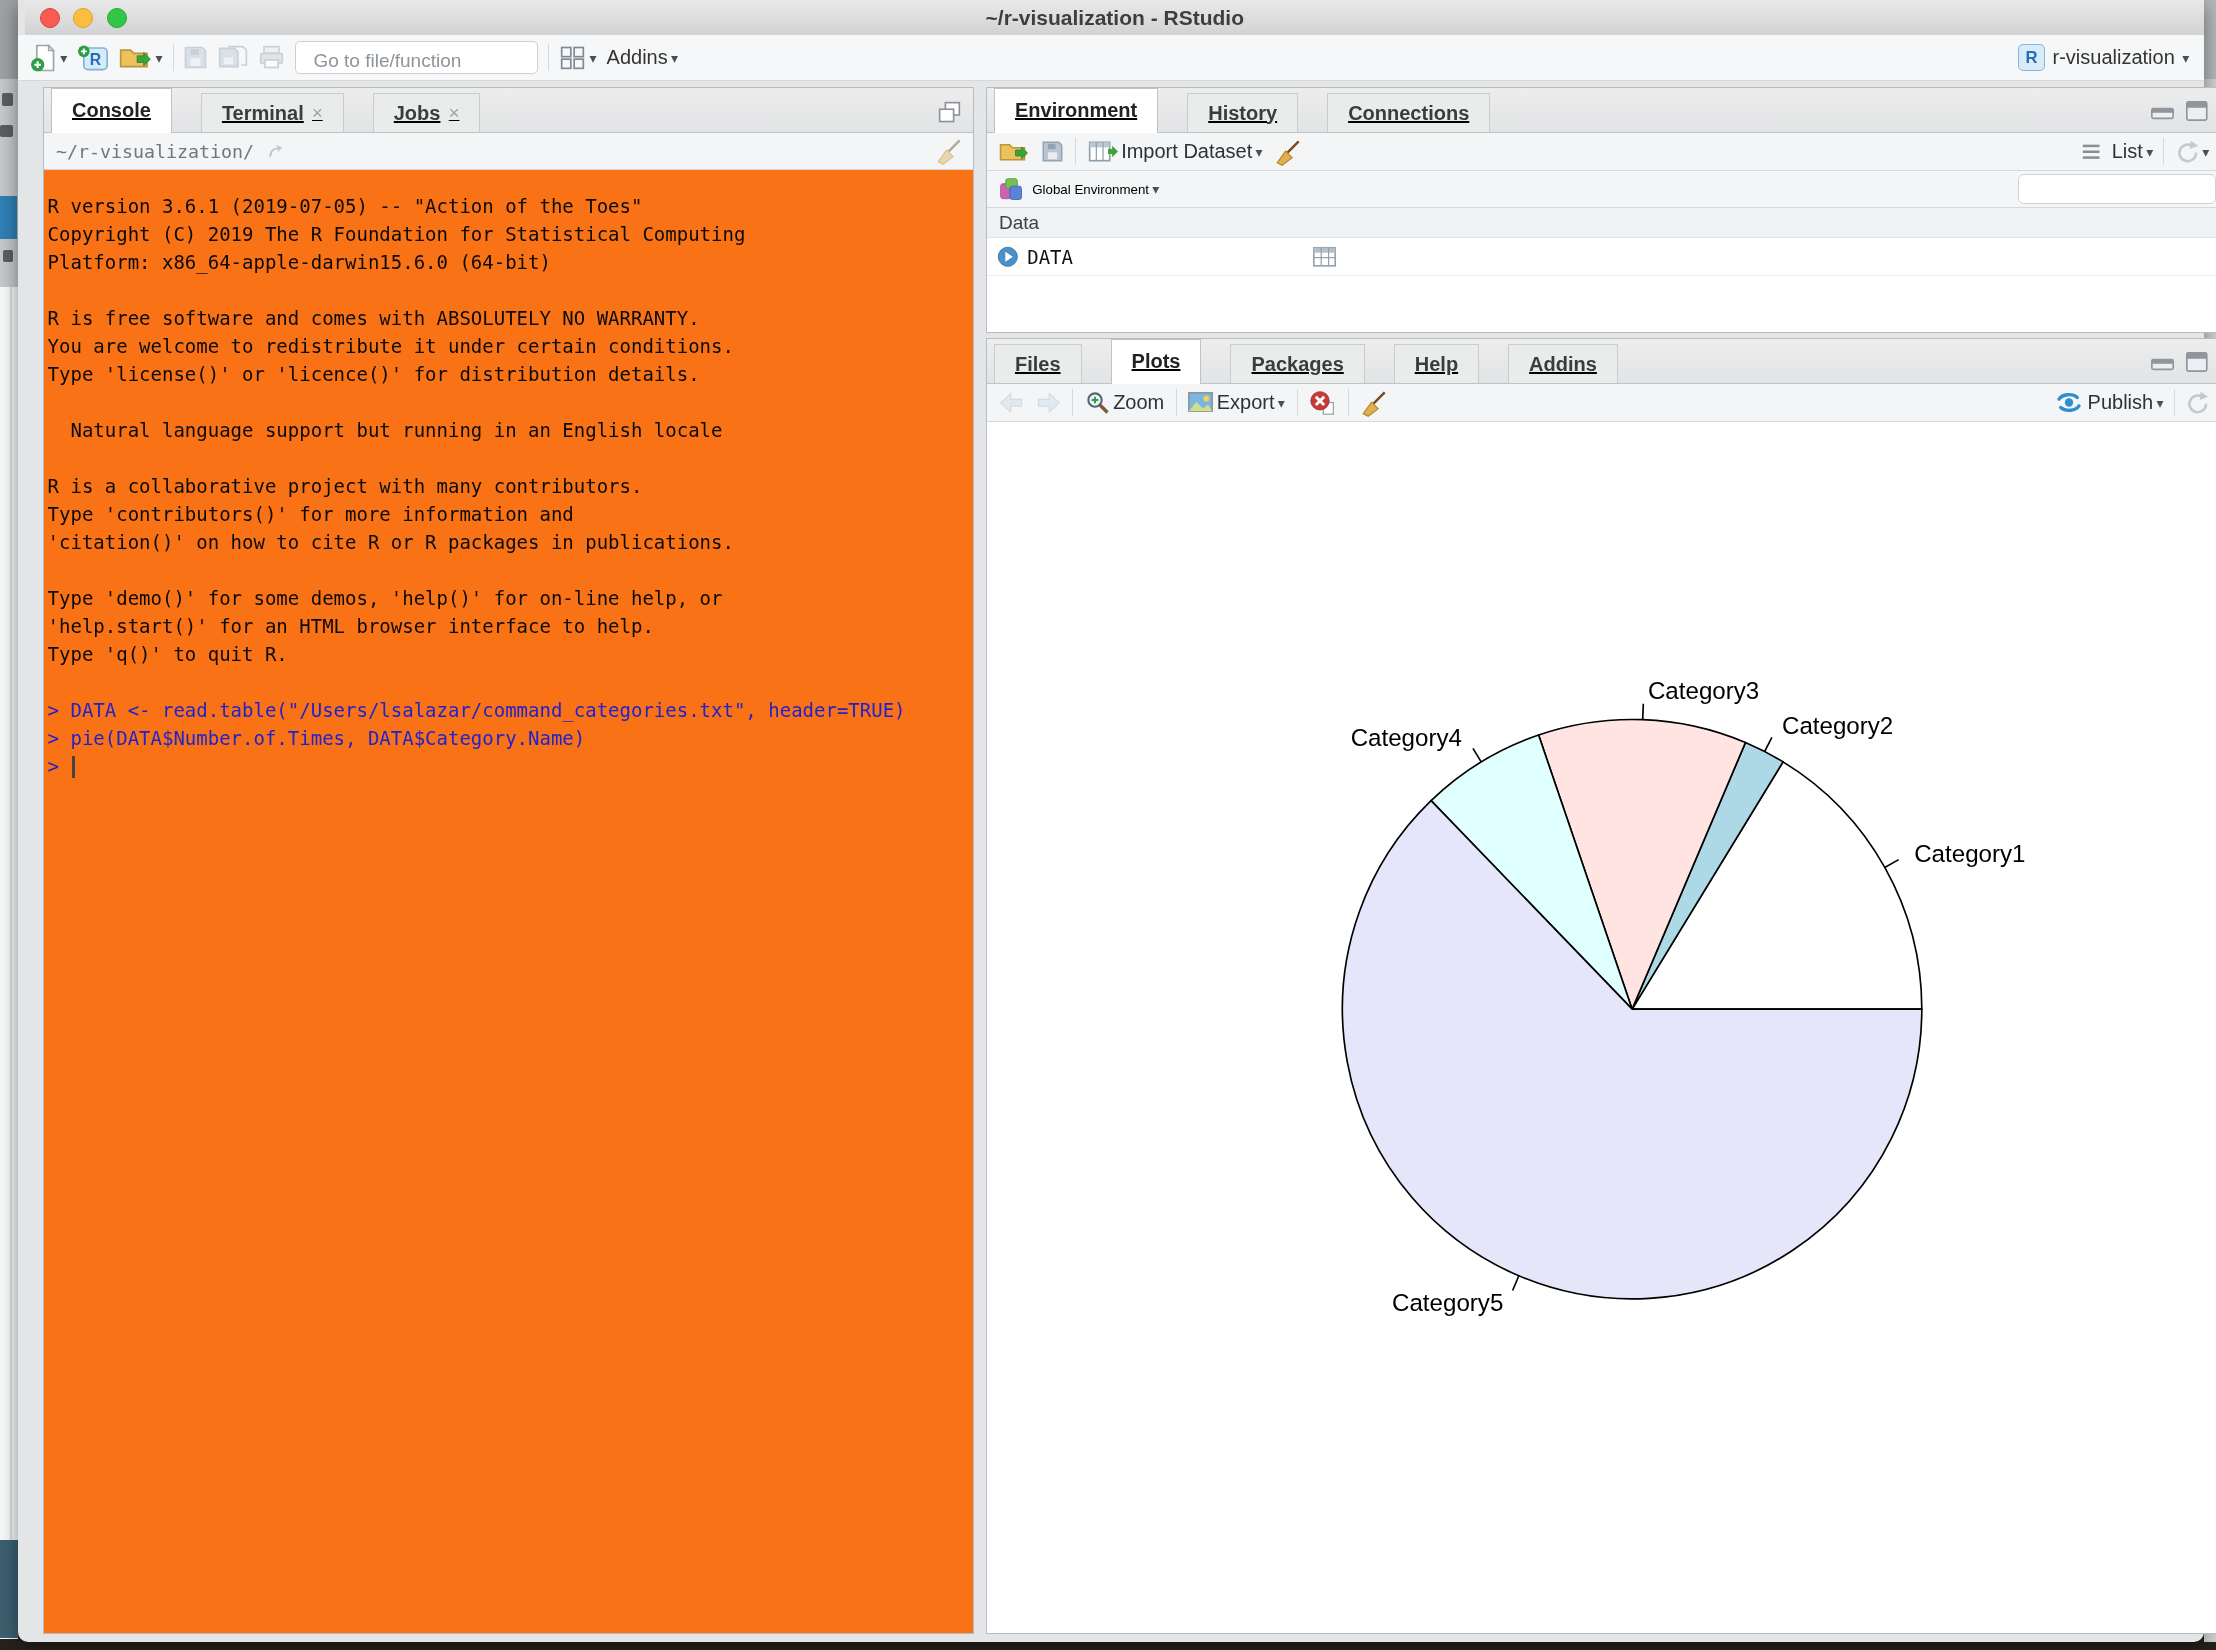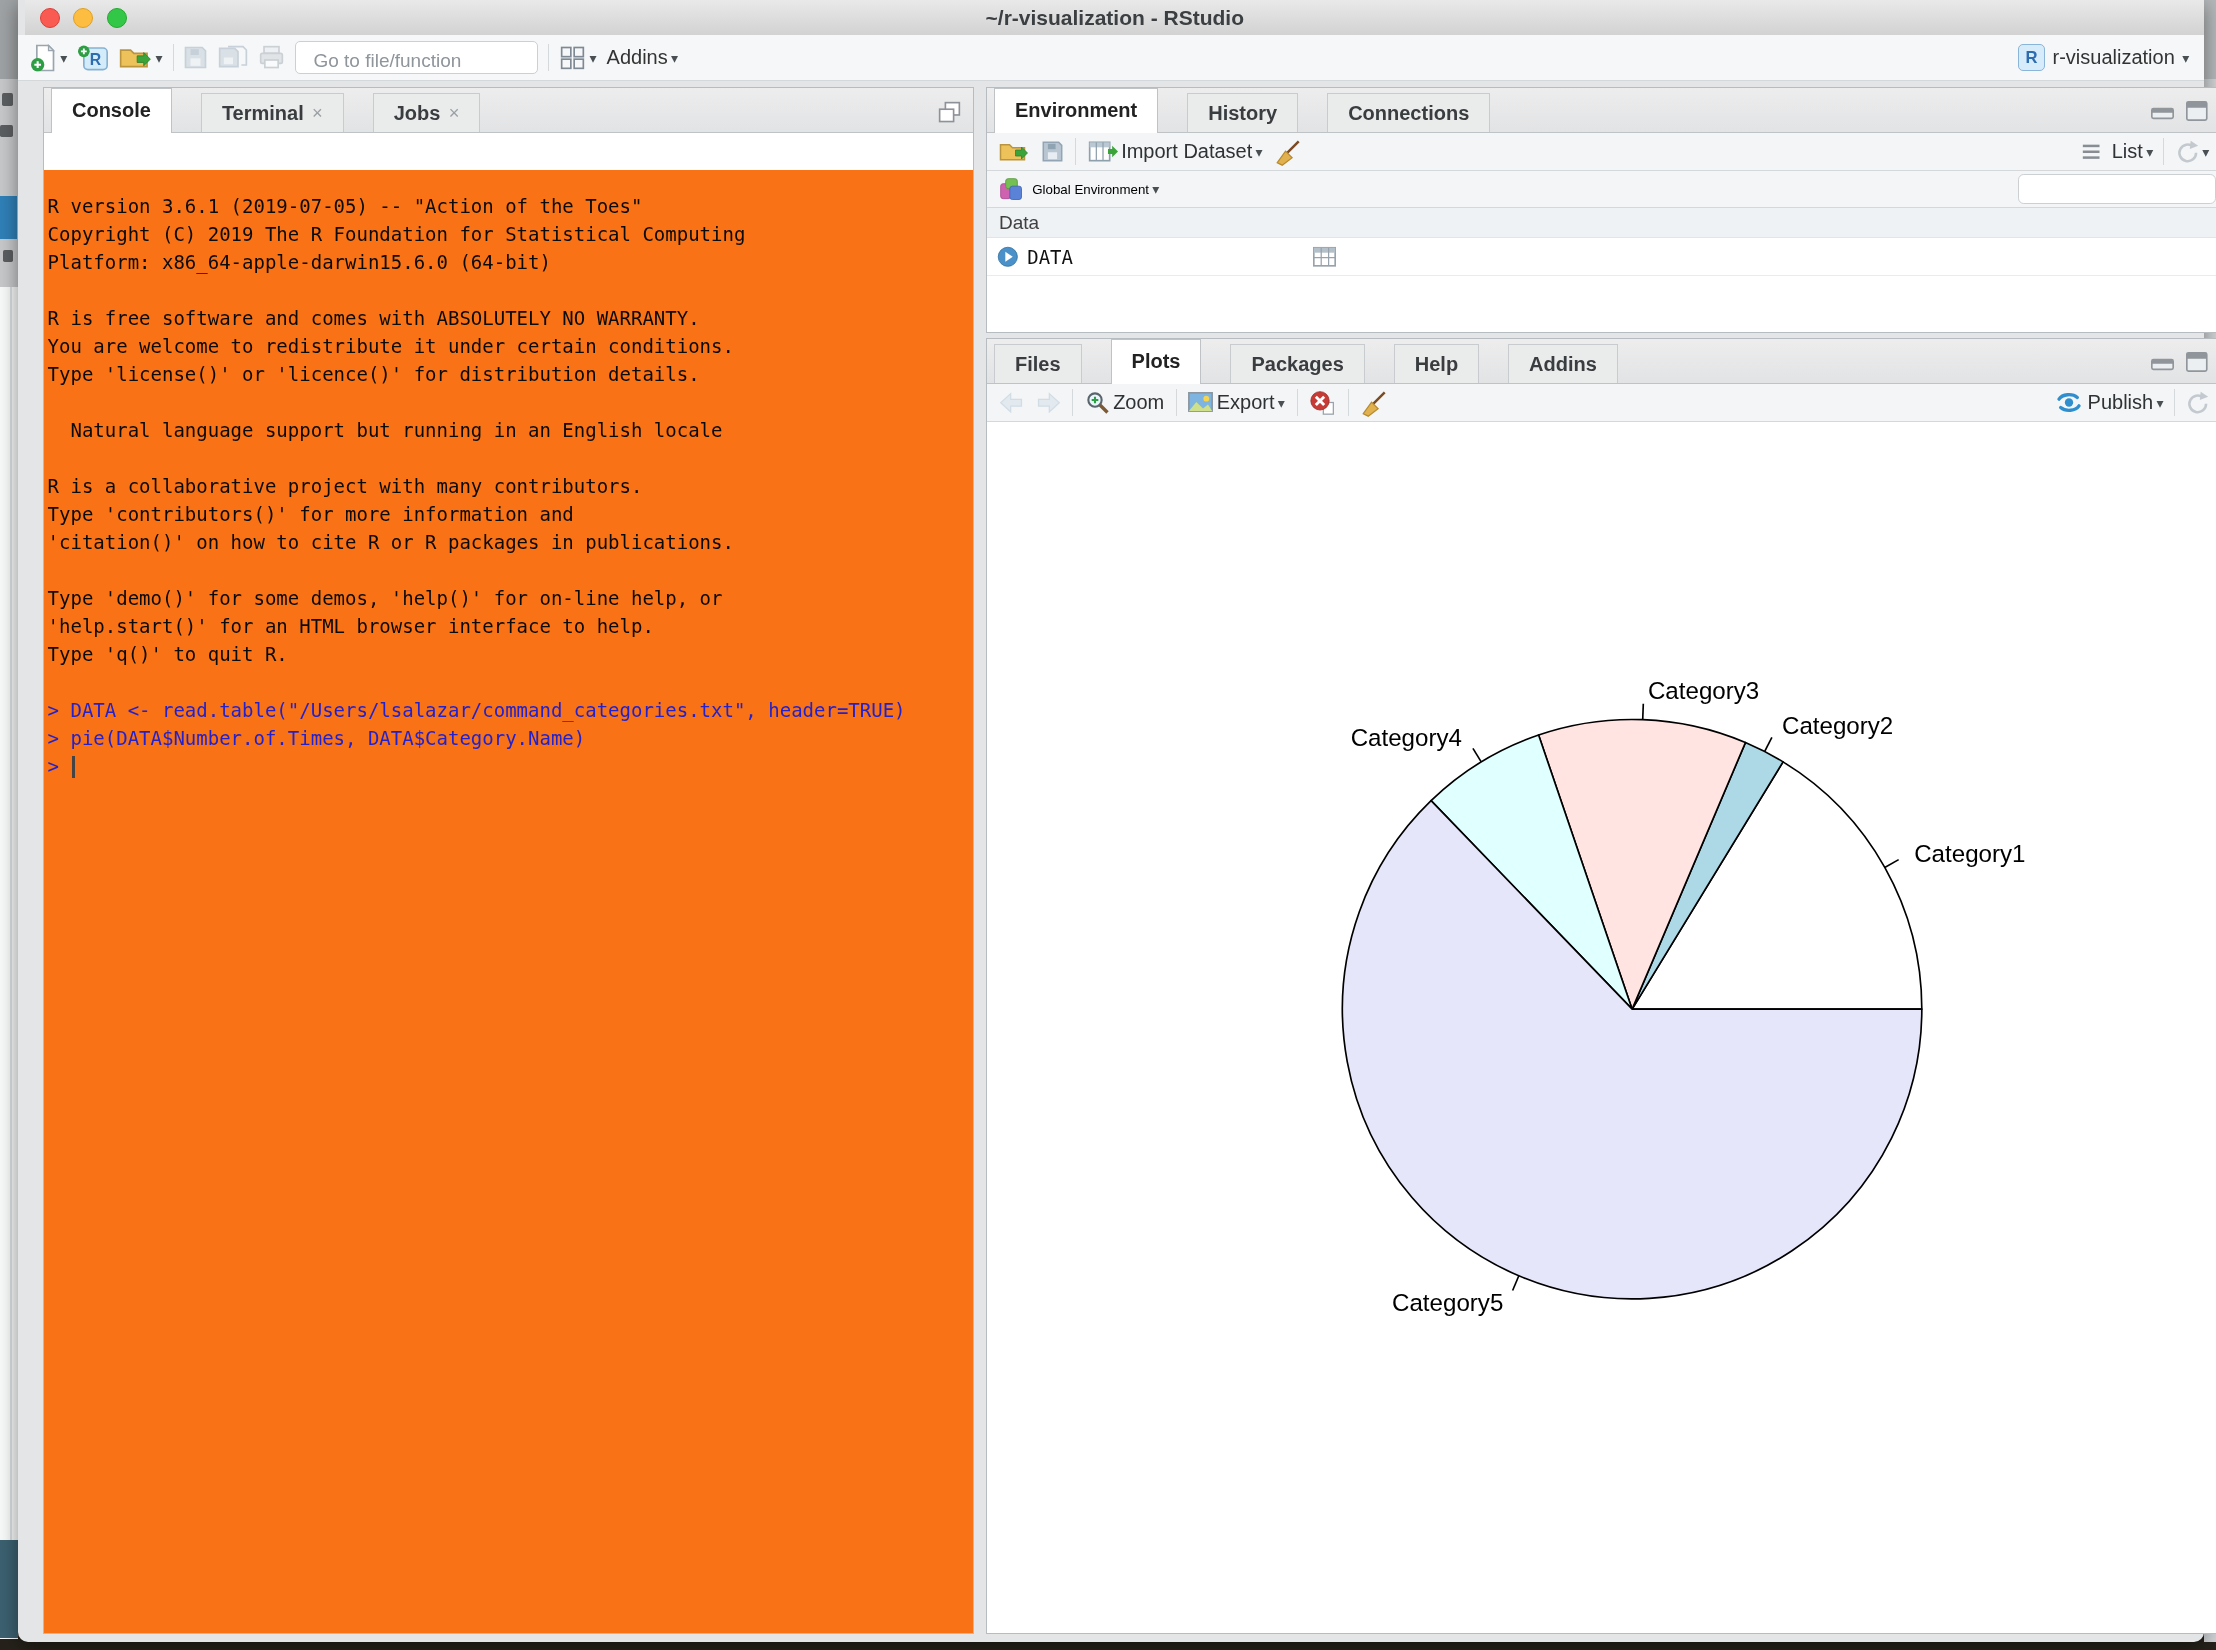--- a/index.html
+++ b/index.html
@@ -70,21 +70,21 @@
   
   .pane{position:absolute;background:#fff;border:0.8px solid #b7bcc0;box-sizing:border-box;overflow:hidden;}
   #console-pane{left:25px;top:87px;width:931px;height:1547px;}
   #env-pane{left:968px;top:87px;width:1234px;height:246px;}
   #plots-pane{left:968px;top:338px;width:1234px;height:1296px;}
 
   .tabbar{
     position:absolute;left:0;right:0;top:0;height:45px;
     background:linear-gradient(#ededee,#e2e3e4);
     border-bottom:0.8px solid #bfc3c6;box-sizing:border-box;
-    display:flex;align-items:flex-end;
+    display:flex;align-items:flex-end;text-decoration:underline;
   }
   .tab{
     box-sizing:border-box;display:flex;align-items:center;gap:8.3px;
     padding:0 20px;font-size:20px;font-weight:600;color:#3a3d40;white-space:nowrap;margin-left:29px;
   }
   .tab.active{
     height:45px;background:#fff;border:0.8px solid #bfc3c6;border-bottom:none;
     margin-bottom:-0.8px;z-index:2;color:#222;
   }
   .tab.inactive{height:39px;background:#eaebeb;border:0.8px solid #c9ccce;border-bottom:none;}
@@ -253,20 +253,32 @@
         <span class="tab-x">×</span>
       </div>
       <div class="tab inactive">
         <span>Jobs</span>
         <span class="tab-x">×</span>
       </div>
       <div class="pane-ctrls">
         <svg width="25" height="23" viewBox="0 0 30 28">
           <rect x="10" y="2" width="17" height="15" fill="#fff" stroke="#8d9298" stroke-width="2"></rect>
           <rect x="3" y="10" width="17" height="15" fill="#fff" stroke="#8d9298" stroke-width="2"></rect>
+        </svg>
+      </div>
+    </div>
+    <div class="bar" id="console-pathbar">
+      <span id="console-path">~/r-visualization/</span>
+      <svg width="18.3" height="18.3" viewBox="0 0 24 24" style="opacity:.55">
+        <path d="M4 19 C5 10 11 7 15 8 L13 4 L21 7 L16 13 L15 9.5 C11.5 9.5 7.5 12 7 19 Z" fill="#98a0a6"></path>
+      </svg>
+      <div class="right-group" style="opacity:.45">
+        <svg width="28" height="28" viewBox="0 0 34 34">
+          <line x1="30" y1="4" x2="16" y2="18" stroke="#7b4a21" stroke-width="3"></line>
+          <polygon points="4,30 14,16 22,24 10,33" fill="#e0b14e" stroke="#b78a2e" stroke-width="1.5"></polygon>
         </svg>
       </div>
     </div>
     <div id="console-output"><div class="cline cout">R version 3.6.1 (2019-07-05) -- "Action of the Toes"</div><div class="cline cout">Copyright (C) 2019 The R Foundation for Statistical Computing</div><div class="cline cout">Platform: x86_64-apple-darwin15.6.0 (64-bit)</div><div class="cline cout"> </div><div class="cline cout">R is free software and comes with ABSOLUTELY NO WARRANTY.</div><div class="cline cout">You are welcome to redistribute it under certain conditions.</div><div class="cline cout">Type 'license()' or 'licence()' for distribution details.</div><div class="cline cout"> </div><div class="cline cout">  Natural language support but running in an English locale</div><div class="cline cout"> </div><div class="cline cout">R is a collaborative project with many contributors.</div><div class="cline cout">Type 'contributors()' for more information and</div><div class="cline cout">'citation()' on how to cite R or R packages in publications.</div><div class="cline cout"> </div><div class="cline cout">Type 'demo()' for some demos, 'help()' for on-line help, or</div><div class="cline cout">'help.start()' for an HTML browser interface to help.</div><div class="cline cout">Type 'q()' to quit R.</div><div class="cline cout"> </div><div class="cline cin">&gt; DATA &lt;- read.table("/Users/lsalazar/command_categories.txt", header=TRUE)</div><div class="cline cin">&gt; pie(DATA$Number.of.Times, DATA$Category.Name)</div><div class="cline cin">&gt; <span class="cursor"></span></div></div>
   </div>
 
   <div class="pane" id="env-pane">
     <div class="tabbar">
       <div class="tab active first">
         <span>Environment</span>

